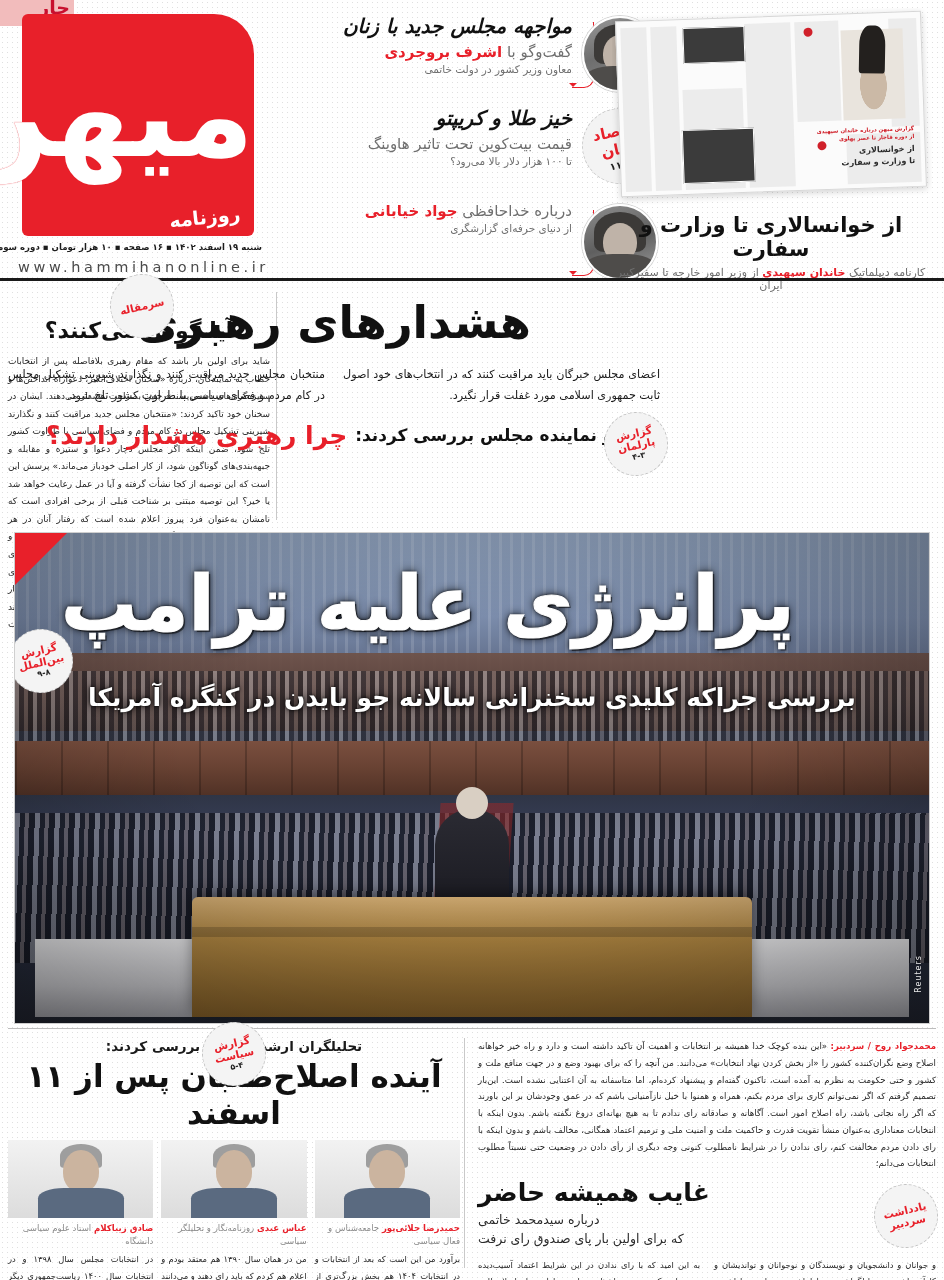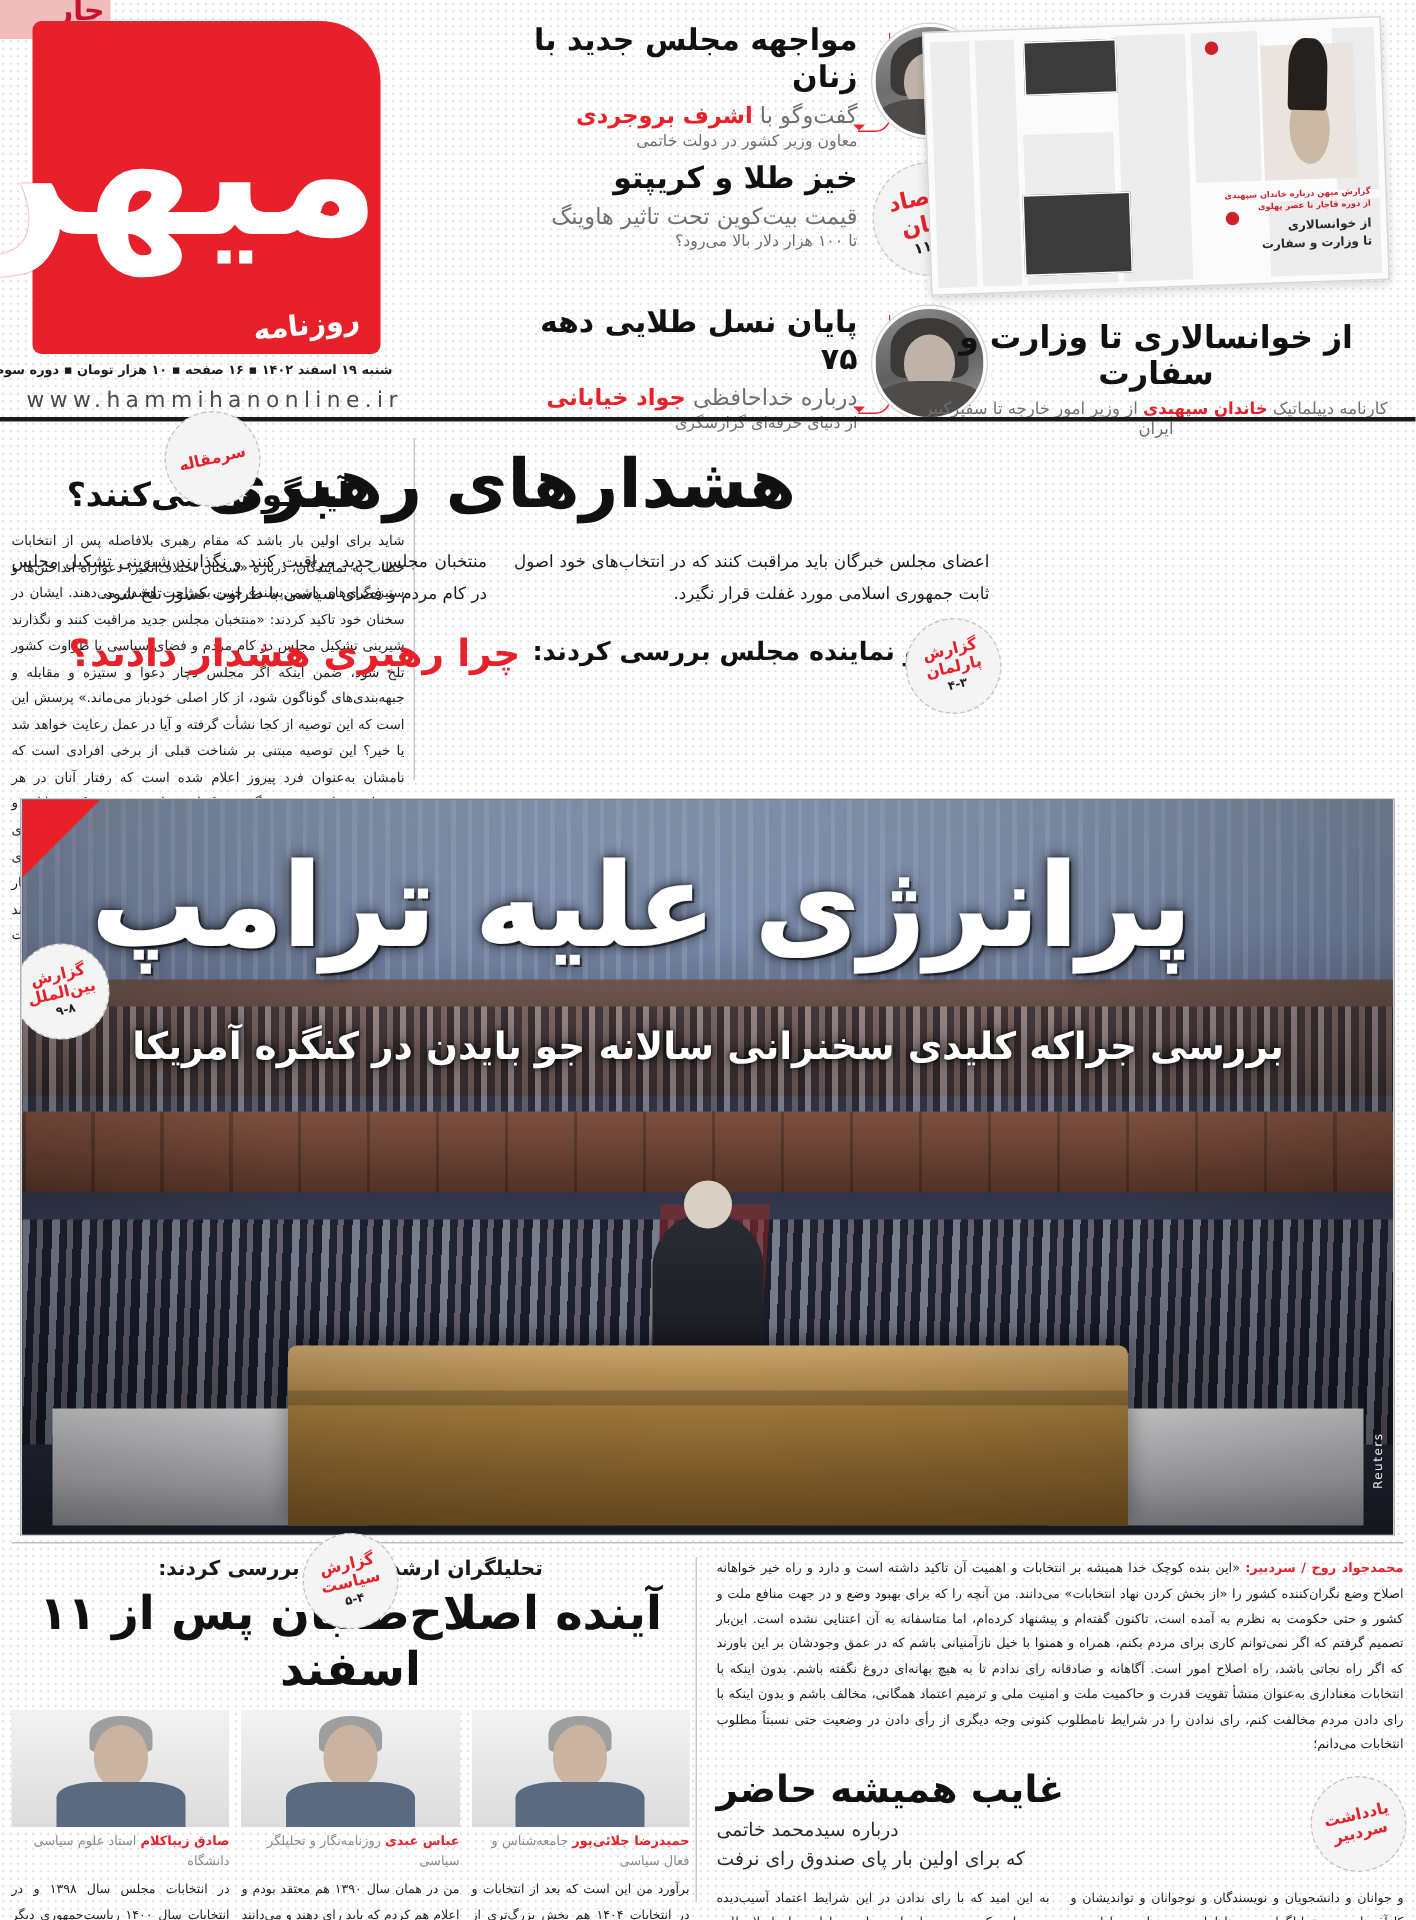--- a/index.html
+++ b/index.html
@@ -91,21 +91,21 @@
   }
   .badge-circle{
     position:absolute; right:6px; top:2px; width:76px; height:76px;
     border-radius:50%; background:#f3f3f3; border:1px dashed #c9c9c9;
     display:flex; flex-direction:column; align-items:center; justify-content:center;
     color:#e8202a; font-weight:bold; transform:rotate(-12deg);
   }
   .badge-circle .l1{ font-size:15px; }
   .badge-circle .l2{ font-size:15px; }
   .badge-circle .l3{ font-size:10px; color:#222; margin-top:1px; }
-  .teaser h3{ font-size:20px; font-weight:bold; color:#111; line-height:1.25; margin-top:4px; }
+  .teaser h3{ font-size:20px; font-weight:bold; color:#111; line-height:1.25; margin-top:4px;font-style:italic; }
   .teaser .sub1{ font-size:15px; color:#6f6f6f; margin-top:4px; }
   .teaser .sub1 b{ color:#e8202a; }
   .teaser .sub2{ font-size:10.5px; color:#6f6f6f; margin-top:2px; }
   .teaser .hook{
     position:absolute; right:70px; top:8px; width:22px; height:66px;
     border-right:1.6px solid #e8202a; border-bottom:1.6px solid #e8202a;
     border-radius:0 0 10px 0;
   }
   .teaser .hook::after{
     content:""; position:absolute; left:-3px; bottom:-4px;
@@ -382,21 +382,20 @@
       <div class="sub2">تا ۱۰۰ هزار دلار بالا می‌رود؟</div>
     </div>
 
     <div class="teaser">
       <div class="hook"></div>
       <div class="thumb photo-b">
         <div class="thumb-hair"></div>
           <div class="thumb-face"></div>
           <div class="thumb-body"></div>
       </div>
-      <h3>پایان نسل طلایی دهه ۷۵</h3>
       <div class="sub1">
         <span>درباره خداحافظی </span><b>جواد خیابانی</b>
       </div>
       <div class="sub2">از دنیای حرفه‌ای گزارشگری</div>
     </div>
   </div>
 
   <div class="promo">
     <div class="shot">
       <div class="shot-paper">

